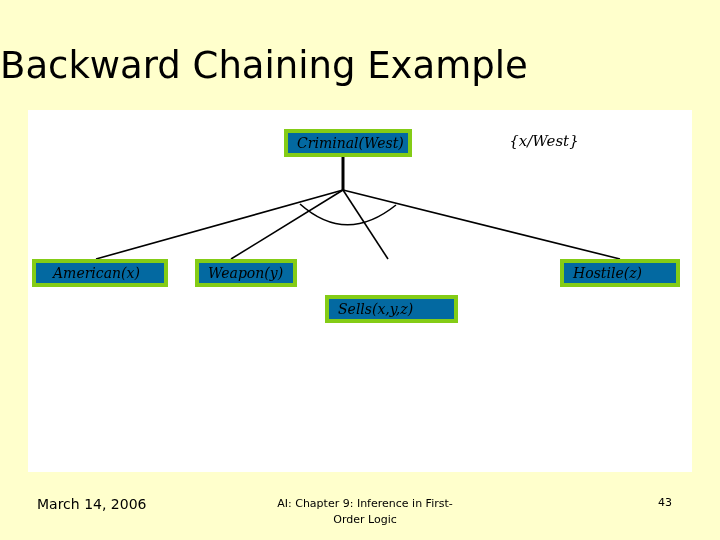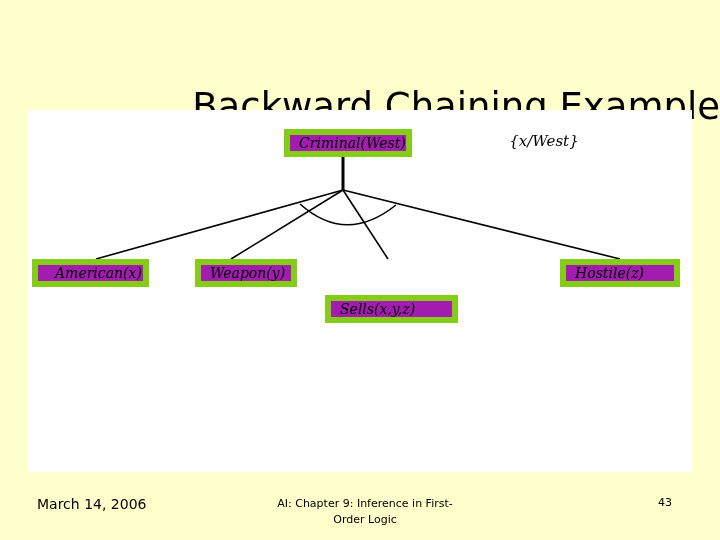--- a/index.html
+++ b/index.html
@@ -20,70 +20,69 @@
     left: 0; top: 0;
     width: 720px;
     height: 540px;
     background: #ffffcc;
   }
   #slide-title {
     position: absolute;
     left: 0;
     top: 44px;
     width: 720px;
-    text-align: right;
+    text-align: left;
     font-family: "DejaVu Sans", sans-serif;
     font-size: 37px;
     font-weight: 400;
     color: #000000;
     letter-spacing: 0px;
     line-height: 44px;
     white-space: nowrap;
-    margin-top: 41px;
   }
   #figure-area {
     position: absolute;
     left: 28px;
     top: 110px;
     width: 664px;
     height: 362px;
     background: #ffffff;
   }
   #figure-svg {
     position: absolute;
     left: 0; top: 0;
     width: 664px;
     height: 362px;
     display: block;
   }
   .node-box {
     position: absolute;
-    border: 6px solid #84cc16;
-    background: #a21caf;
+    border: 4px solid #84cc16;
+    background: #0369a1;
     box-sizing: border-box;
     font-family: "DejaVu Serif", serif;
     font-style: italic;
     font-size: 14px;
     color: #000000;
     display: flex;
     align-items: center;
     padding-left: 9px;
     white-space: nowrap;
     overflow: hidden;
   }
   #node-root {
     left: 256px;
     top: 19px;
     width: 128px;
     height: 28px;
   }
   #node-american {
     left: 4px;
     top: 149px;
-    width: 117px;
+    width: 136px;
     height: 28px;
     padding-left: 17px;
   }
   #node-weapon {
     left: 158px;
     top: 149px;
     width: 102px;
     height: 28px;
     margin-left: 9px;
   }

